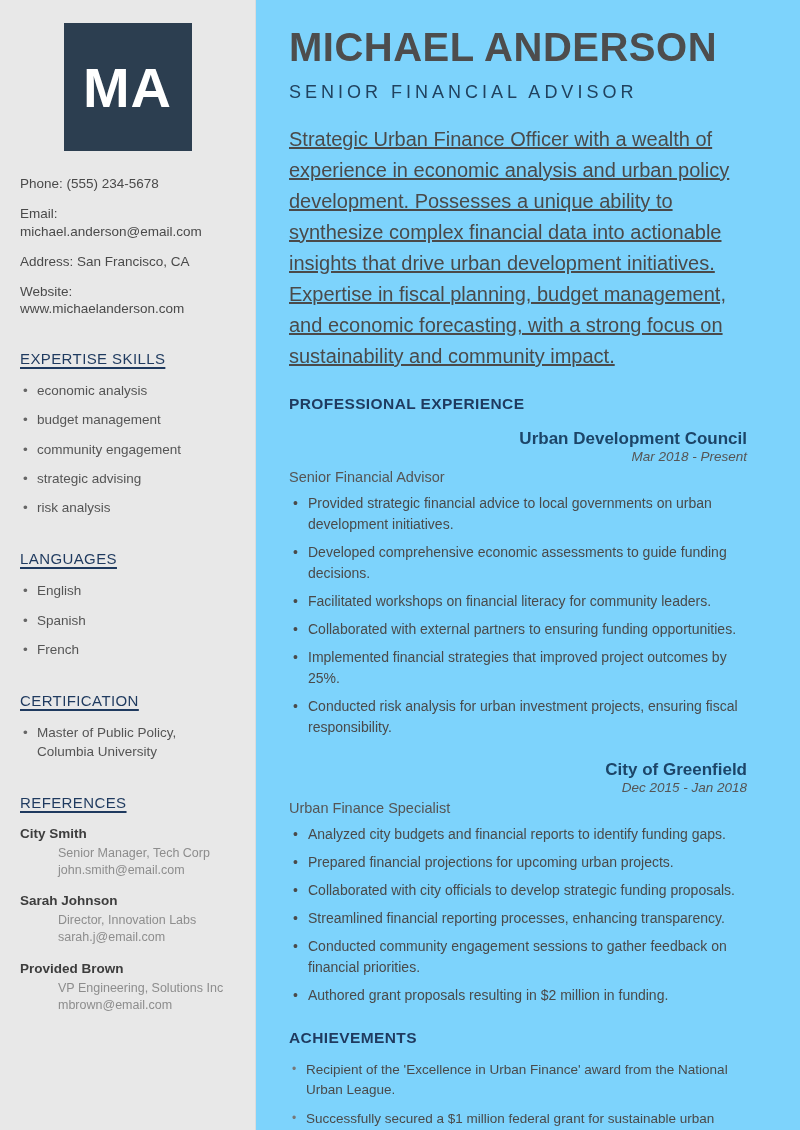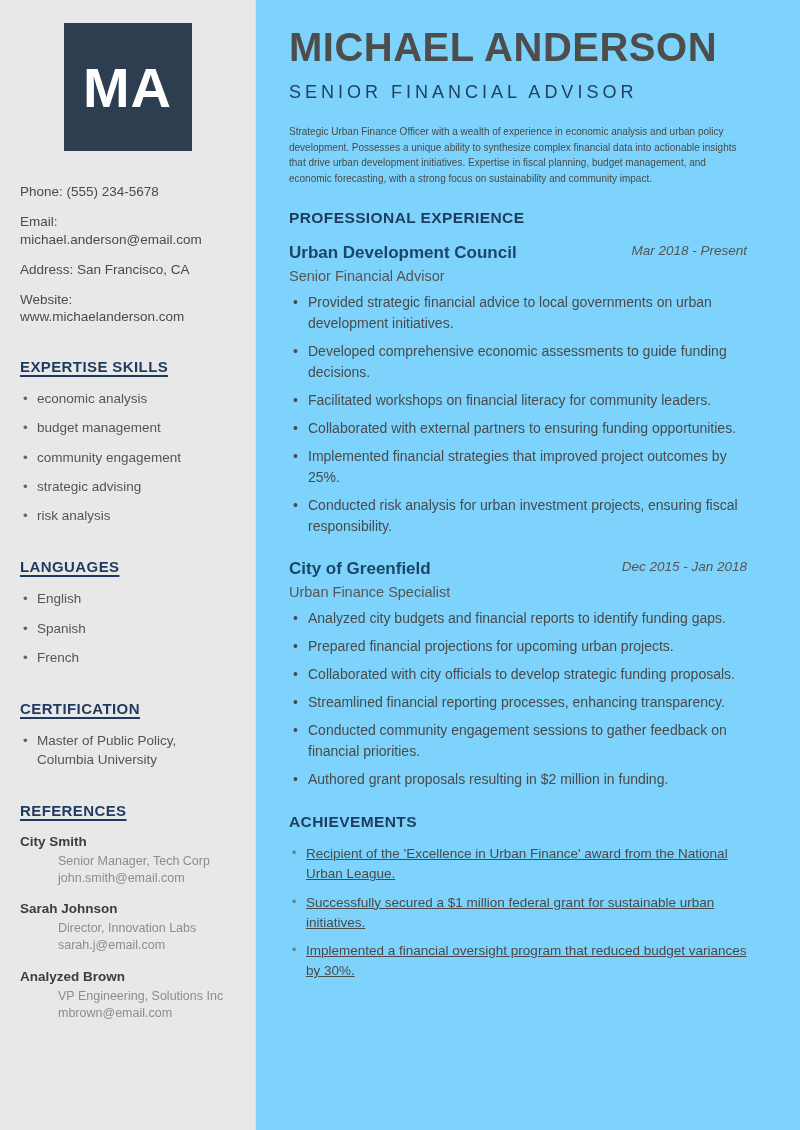--- a/index.html
+++ b/index.html
@@ -11,25 +11,25 @@
   .sidebar {
     position:absolute; left:0; top:0; width:256px; height:1130px;
     background:#e8e8e8; border-right:1px solid #dcdcdc;
     padding:23px 20px 16px 20px;
   }
   .avatar {
     width:128px; height:128px; margin:0 auto; background:#2c3e50;
     display:flex; align-items:center; justify-content:center;
     color:#ffffff; font-size:56px; font-weight:bold; letter-spacing:1px;
   }
-  .contact { margin-top:32px; }
+  .contact { margin-top:24px; }
   .contact-line { font-size:13.5px; color:#4a4a4a; margin-bottom:12.5px; line-height:1.3; }
 
   .side-heading {
-    display:inline-block; color:#1f3a5f; font-size:15px; font-weight:bold;
+    display:inline-block; color:#1f3a5f; font-size:15px; font-weight:normal;
     letter-spacing:0.4px; text-decoration:underline;
     text-decoration-thickness:2px; text-underline-offset:3px;
   }
   .side-section { margin-top:32px; }
   .side-list { list-style:none; margin-top:14px; }
   .side-list li {
     position:relative; padding-left:17px; font-size:13.5px; color:#555555;
     line-height:1.4; margin-bottom:10.5px;
   }
   .side-list li::before { content:"•"; position:absolute; left:3px; top:0; color:#666666; }
@@ -39,47 +39,47 @@
   .ref-name { font-size:13.5px; font-weight:bold; color:#3d3d3d; margin-bottom:4px; }
   .ref-line { font-size:12.5px; color:#8d8d8d; line-height:1.35;margin-left:38px; }
 
   
   .main {
     position:absolute; left:256px; top:0; width:544px; height:1130px;
     background:#7dd3fc; padding:27px 53px 0 33px;
   }
   .name { font-size:40px; font-weight:bold; color:#4d4d4d; letter-spacing:0.5px; line-height:1; }
   .subtitle { margin-top:15px; font-size:18px; color:#21425f; letter-spacing:4px; }
-  .summary { margin-top:21px; font-size:10px; color:#4a4a4a; line-height:1.55; }
+  .summary { margin-top:21px; font-size:20px; color:#4a4a4a; line-height:1.55;text-decoration:underline; }
 
   .section-heading {
     display:inline-block; color:#1f3a5f; font-size:15.5px; font-weight:bold;
     letter-spacing:0.4px; 
     text-decoration-thickness:2px; text-underline-offset:3px;
   }
   .section { margin-top:23px; }
 
   .job { margin-top:16px; }
   .job + .job { margin-top:22px; }
-  .job-header { display:flex; justify-content:space-between; align-items:flex-start; }
+  .job-header { display:flex; justify-content:space-between; align-items:flex-end;flex-direction:column; }
   .company { font-size:17px; font-weight:bold; color:#1c4568; }
   .dates { font-size:13.5px; font-style:italic; color:#555555; white-space:nowrap; }
   .role { margin-top:5px; font-size:14.5px; color:#555555; }
 
   .bullets { list-style:none; margin-top:8px; }
   .bullets li {
     position:relative; padding-left:19px; font-size:14px; color:#4a4a4a;
     line-height:1.5; margin-bottom:7px;
   }
   .bullets li::before { content:"•"; position:absolute; left:4px; top:0; color:#4a4a4a; }
 
   .ach-list { list-style:none; margin-top:13px; }
   .ach-list li {
     position:relative; padding-left:17px; font-size:13.5px; color:#4a4a4a;
-    line-height:1.5; margin-bottom:8px;text-decoration:underline;
+    line-height:1.5; margin-bottom:8px;
   }
   .ach-list li::before { content:"•"; position:absolute; left:3px; top:0; color:#777777; font-size:12px; }
 </style>
 </head>
 <body>
 
 <div class="page">
 
   <aside class="sidebar">
 
@@ -128,21 +128,21 @@
           <div class="ref-name">City Smith</div>
           <div class="ref-line">Senior Manager, Tech Corp</div>
           <div class="ref-line">john.smith@email.com</div>
         </div>
         <div class="ref">
           <div class="ref-name">Sarah Johnson</div>
           <div class="ref-line">Director, Innovation Labs</div>
           <div class="ref-line">sarah.j@email.com</div>
         </div>
         <div class="ref">
-          <div class="ref-name">Analyzed Brown</div>
+          <div class="ref-name">Provided Brown</div>
           <div class="ref-line">VP Engineering, Solutions Inc</div>
           <div class="ref-line">mbrown@email.com</div>
         </div>
       </div>
     </div>
 
   </aside>
 
   <main class="main">
 

